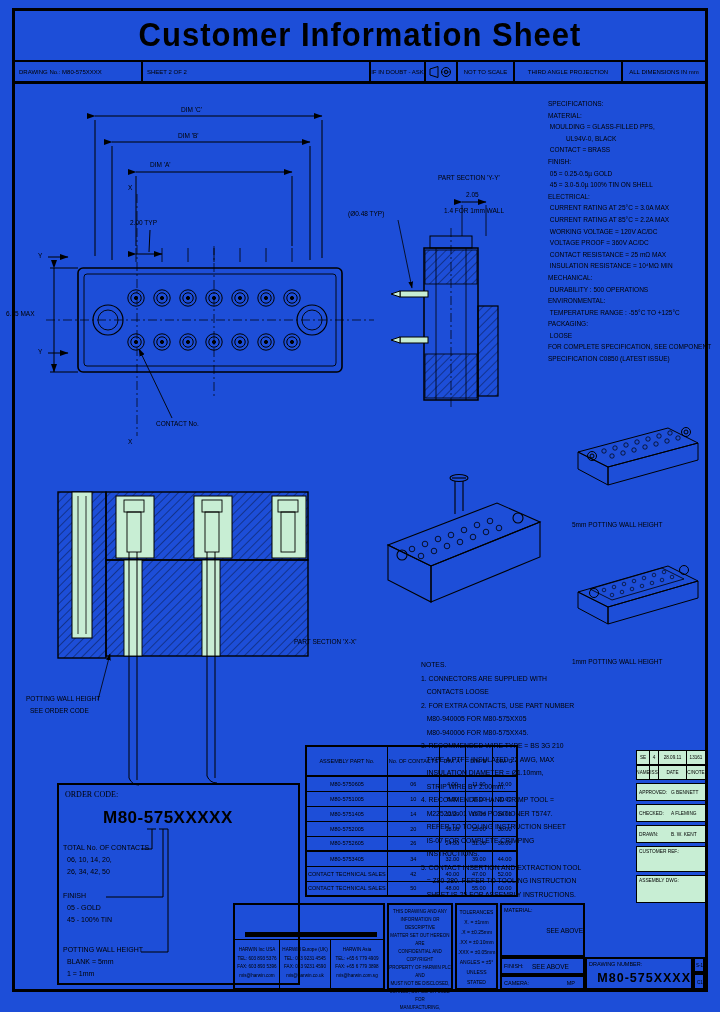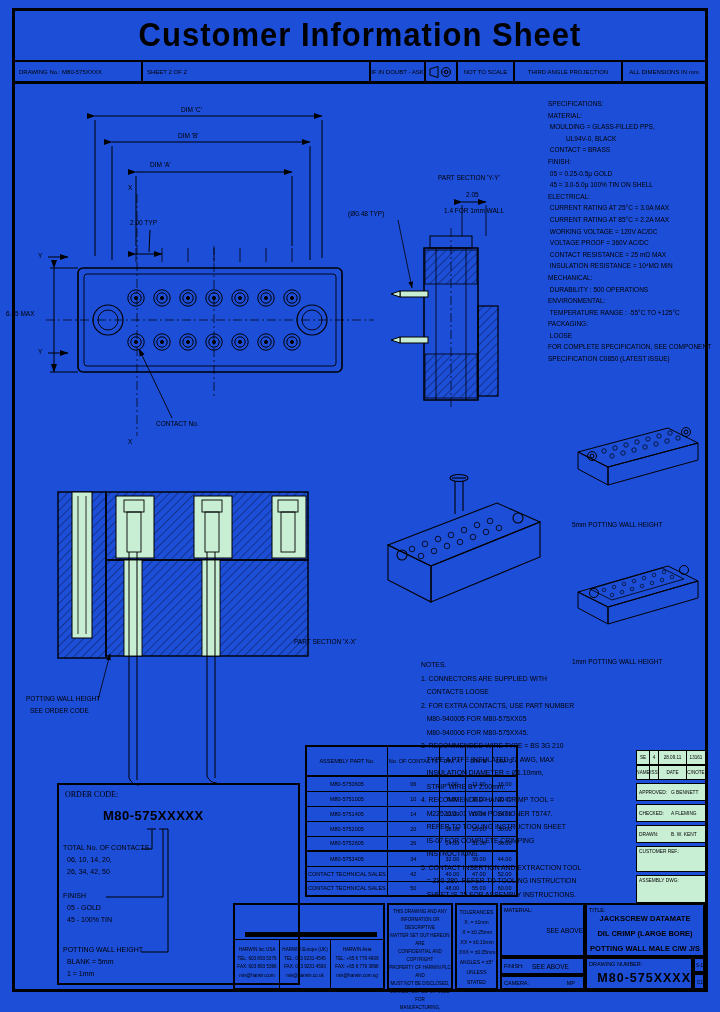--- a/index.html
+++ b/index.html
@@ -394,21 +394,21 @@
           <td>50</td>
           <td>48.00</td>
           <td>55.00</td>
           <td>60.00</td>
         </tr>
       </tbody>
   </table>
 
   <div id="ordbox"></div>
   <span class="ord" style="left:65px; top:790px; font-size:8px;font-family:Liberation Serif, serif;">ORDER CODE:</span>
-  <span class="ord" style="left:103px; top:808px; font-size:13px; font-weight:bold; letter-spacing:0.5px;">M80-575XXXXX</span>
+  <span class="ord" style="left:103px; top:808px; font-size:17px; font-weight:bold; letter-spacing:0.5px;">M80-575XXXXX</span>
   <span class="ord" style="left:63px; top:844px;">TOTAL No. OF CONTACTS</span>
   <span class="ord" style="left:67px; top:856px;">06, 10, 14, 20,</span>
   <span class="ord" style="left:67px; top:868px;">26, 34, 42, 50</span>
   <span class="ord" style="left:63px; top:892px;">FINISH</span>
   <span class="ord" style="left:67px; top:904px;">05 - GOLD</span>
   <span class="ord" style="left:67px; top:916px;">45 - 100% TIN</span>
   <span class="ord" style="left:63px; top:946px;">POTTING WALL HEIGHT</span>
   <span class="ord" style="left:67px; top:958px;">BLANK = 5mm</span>
   <span class="ord" style="left:67px; top:970px;">1 = 1mm</span>
 
@@ -498,28 +498,20 @@
   </div>
   <div class="blk" style="left:500px; top:957px; width:85px; height:18px;">
     <span class="celllab" style="top:4px;">FINISH:</span>
     <span class="cellval" style="top:4px; left:30px; right:auto;">SEE ABOVE</span>
   </div>
   <div class="blk" style="left:500px; top:975px; width:85px; height:15px;">
     <span class="celllab" style="top:3px;">CAMERA:</span>
     <span style="position:absolute; right:8px; top:3px; font-size:5.5px;">MP</span>
   </div>
 
-  <div class="blk" style="left:585px; top:903px; width:120px; height:54px;">
-    <span class="celllab">TITLE:</span>
-    <div style="position:absolute; left:0; right:0; top:6px; text-align:center; font-size:7.5px; line-height:15px; font-weight:bold;">
-      <div>JACKSCREW DATAMATE</div>
-      <div>DIL CRIMP (LARGE BORE)</div>
-      <div>POTTING WALL MALE C/W J/S</div>
-    </div>
-  </div>
   <div class="blk" style="left:585px; top:957px; width:108px; height:33px;">
     <span class="celllab">DRAWING NUMBER:</span>
     <span class="cellval" style="top:12px; font-size:12.5px; font-weight:bold; letter-spacing:1px;">M80-575XXXX</span>
   </div>
   <div class="blk" style="left:693px; top:957px; width:12px; height:16px;">
     <span style="position:absolute; left:1px; top:4px; font-size:4.5px;">S-1</span>
   </div>
   <div class="blk" style="left:693px; top:973px; width:12px; height:17px;">
     <span style="position:absolute; left:2px; top:5px; font-size:4.5px;">C1</span>
   </div>

